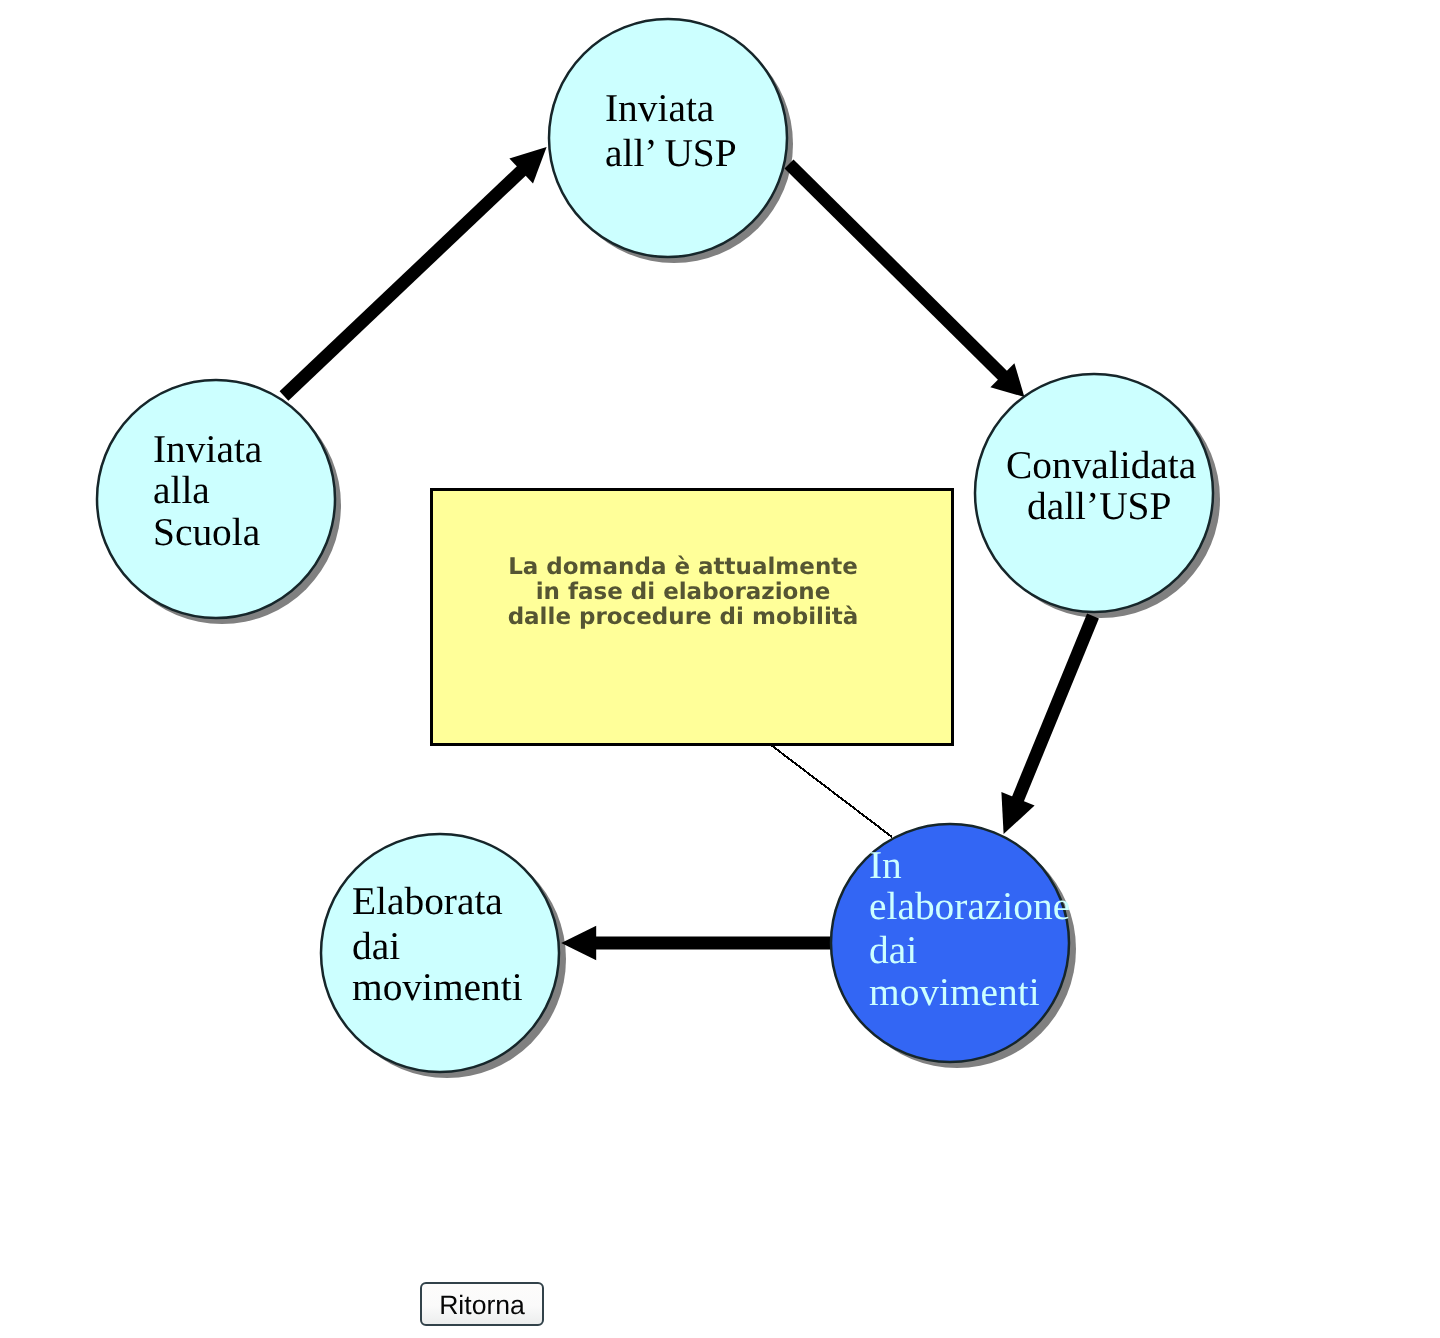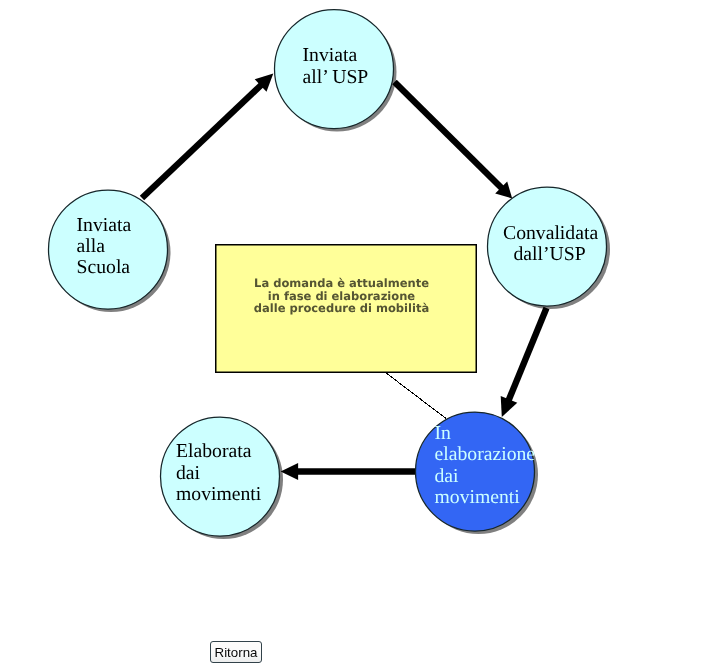--- a/index.html
+++ b/index.html
@@ -3,21 +3,21 @@
 <meta charset="utf-8">
 <title>Stato domanda</title>
 <style>
   html,body{margin:0;padding:0;}
   body{width:720px;height:669px;background:#ffffff;font-family:"Liberation Serif",serif;overflow:hidden;
     -webkit-font-smoothing:antialiased;text-rendering:geometricPrecision;}
   #stage{position:relative;width:720px;height:669px;}
   #diagram{position:absolute;left:0;top:0;width:720px;height:669px;transform:translateZ(0);}
   .node-text{font-family:"Liberation Serif",serif;font-size:19.7px;}
   .note-text{font-family:"DejaVu Sans",sans-serif;font-size:11.5px;font-weight:bold;}
-  #back-button{position:absolute;left:210px;top:641px;width:52px;height:22px;
+  #back-button{position:absolute;left:210px;top:641px;width:62px;height:22px;
     font-family:"Liberation Sans",sans-serif;font-size:13.3px;color:#070707;
     background:linear-gradient(180deg,#fdfcfb 0%,#fafafa 55%,#eceded 100%);
     border:1.2px solid #32424a;border-radius:3px;
     padding:0;line-height:19px;text-align:center;transform:translateZ(0);}
 </style>
 </head>
 <body>
 
 <div id="stage">
   <svg id="diagram" viewBox="0 0 720 669">

